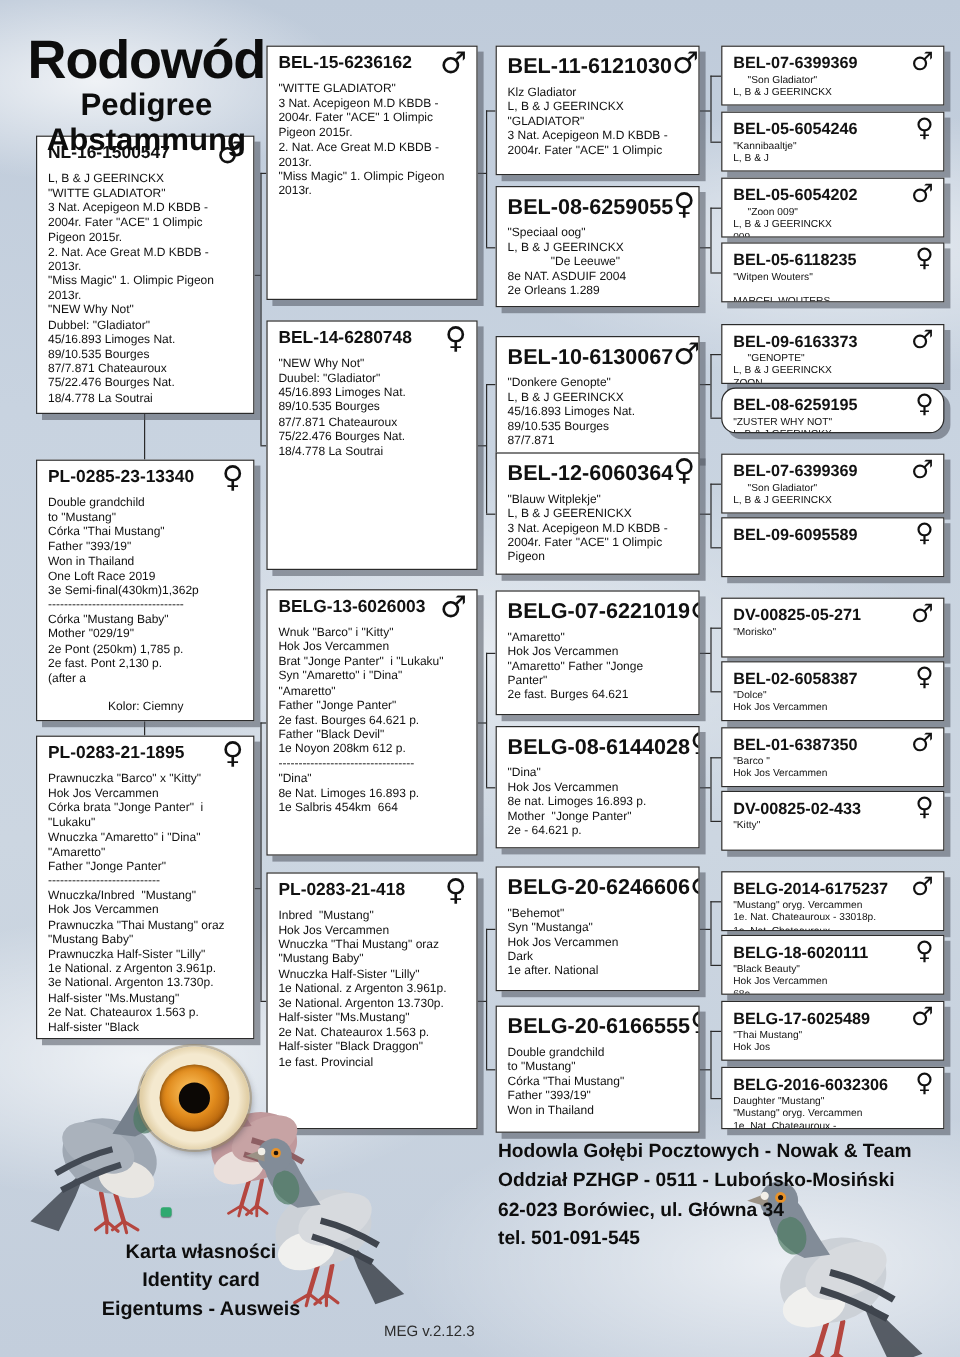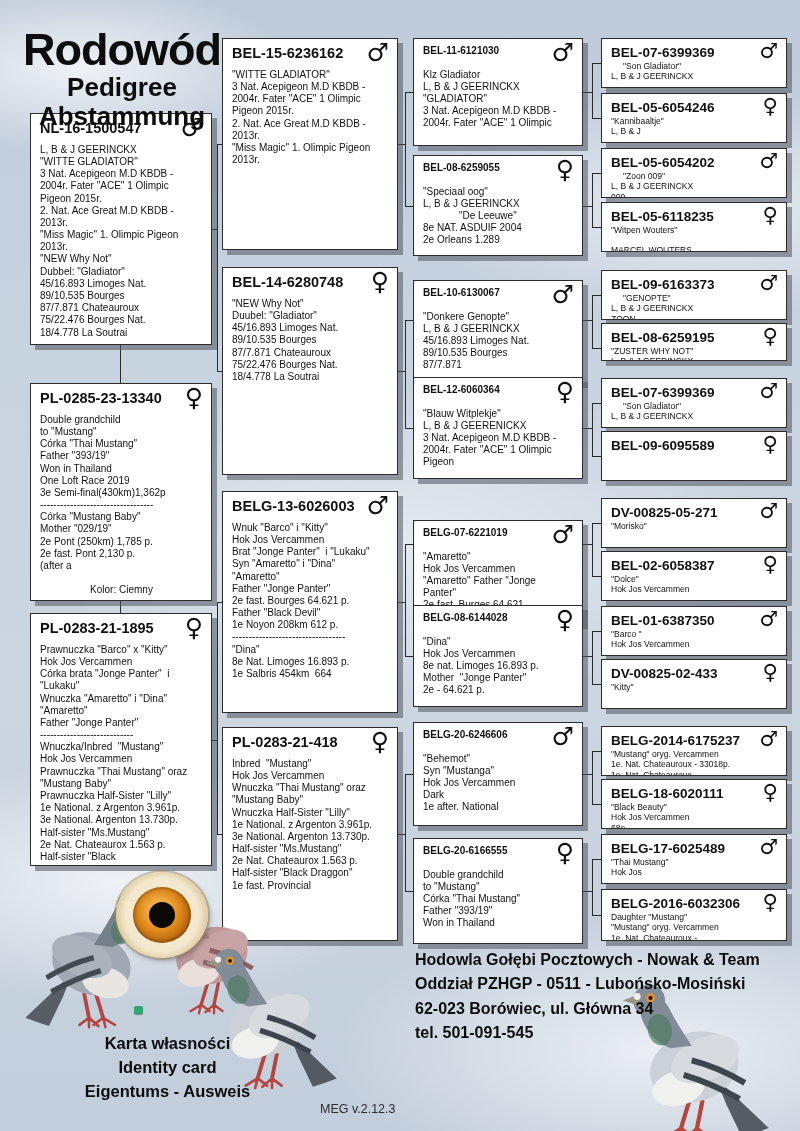--- a/index.html
+++ b/index.html
@@ -14,21 +14,21 @@
       linear-gradient(180deg,#bfcbda 0%,#c8d3e0 30%,#ccd6e1 62%,#c3cedc 100%);}
   .title{position:absolute;left:18px;top:26px;width:208px;text-align:center;z-index:6;color:#0d0d0d;}
   .title .t1{font-size:45px;font-weight:bold;letter-spacing:-1px;line-height:1.05;}
   .title .t2,.title .t3{font-size:26px;font-weight:bold;line-height:1.12;}
   .pbox{position:absolute;background:#fff;border:1px solid #2b2b2b;box-sizing:border-box;
     padding:6px 8px 4px 9px;overflow:hidden;box-shadow:5px 5px 0 rgba(80,86,97,.55);z-index:3;}
   .pbox .head{display:flex;justify-content:space-between;align-items:flex-start;}
   .pid{font-weight:bold;white-space:nowrap;}
   .sex{font-family:"DejaVu Sans",sans-serif;line-height:.75;margin-top:-1px;}
   .g-large .pid{font-size:14.5px;} .g-large .bd{font-size:10px;line-height:1.22;}
-  .g-mid   .pid{font-size:10px;}   .g-mid .bd{font-size:10px;line-height:1.2;}
+  .g-mid   .pid{font-size:18px;}   .g-mid .bd{font-size:10px;line-height:1.2;}
   .g-small .pid{font-size:13.5px;} .g-small .bd{font-size:8.5px;line-height:1.22;}
   .g-large .sex,.g-mid .sex{font-size:25px;} .g-small .sex{font-size:21px;}
   .bd{margin-top:6px;} .g-small .bd{margin-top:1px;}
   .ln{min-height:1.18em;white-space:pre;}
   .indent1{padding-left:12px;} .indent2{padding-left:36px;}
   .kolor{text-align:center;margin-top:12px;}
   .connector{position:absolute;background:#2a2a2a;z-index:2;}
   .breeder{position:absolute;left:415px;top:948px;width:380px;z-index:6;
     font-size:16px;font-weight:bold;line-height:1.52;color:#0d0d0d;}
   .ownership{position:absolute;left:35px;top:1032px;width:265px;text-align:center;z-index:6;
@@ -310,21 +310,21 @@
         <span class="sex">♀</span>
       </div>
       <div class="bd">
           <div class="ln">"Blauw Witplekje"</div>
           <div class="ln">L, B &amp; J GEERENICKX</div>
           <div class="ln">3 Nat. Acepigeon M.D KBDB -</div>
           <div class="ln">2004r. Fater "ACE" 1 Olimpic</div>
           <div class="ln">Pigeon</div>
         </div>
     </div>
-      <div class="pbox g-mid" style="left: 413px; top: 492px; width: 170px; height: 104px; margin-top: 28px;">
+      <div class="pbox g-mid" style="left: 413px; top: 492px; width: 170px; height: 104px;">
       <div class="head">
         <span class="pid">BELG-07-6221019</span>
         <span class="sex">♂</span>
       </div>
       <div class="bd">
           <div class="ln">"Amaretto"</div>
           <div class="ln">Hok Jos Vercammen</div>
           <div class="ln">"Amaretto" Father "Jonge</div>
           <div class="ln">Panter"</div>
           <div class="ln">2e fast. Burges 64.621</div>
@@ -415,21 +415,21 @@
       <div class="head">
         <span class="pid">BEL-09-6163373</span>
         <span class="sex">♂</span>
       </div>
       <div class="bd">
           <div class="ln indent1">"GENOPTE"</div>
           <div class="ln">L, B &amp; J GEERINCKX</div>
           <div class="ln">ZOON</div>
         </div>
     </div>
-      <div class="pbox g-small" style="left: 601px; top: 323px; width: 186px; height: 38px;">
+      <div class="pbox g-small" style="left: 601px; top: 323px; width: 186px; height: 38px; border-radius: 12px;">
       <div class="head">
         <span class="pid">BEL-08-6259195</span>
         <span class="sex">♀</span>
       </div>
       <div class="bd">
           <div class="ln">"ZUSTER WHY NOT"</div>
           <div class="ln">L, B &amp; J GEERINCKX</div>
           <div class="ln indent2">"Why</div>
         </div>
     </div>

